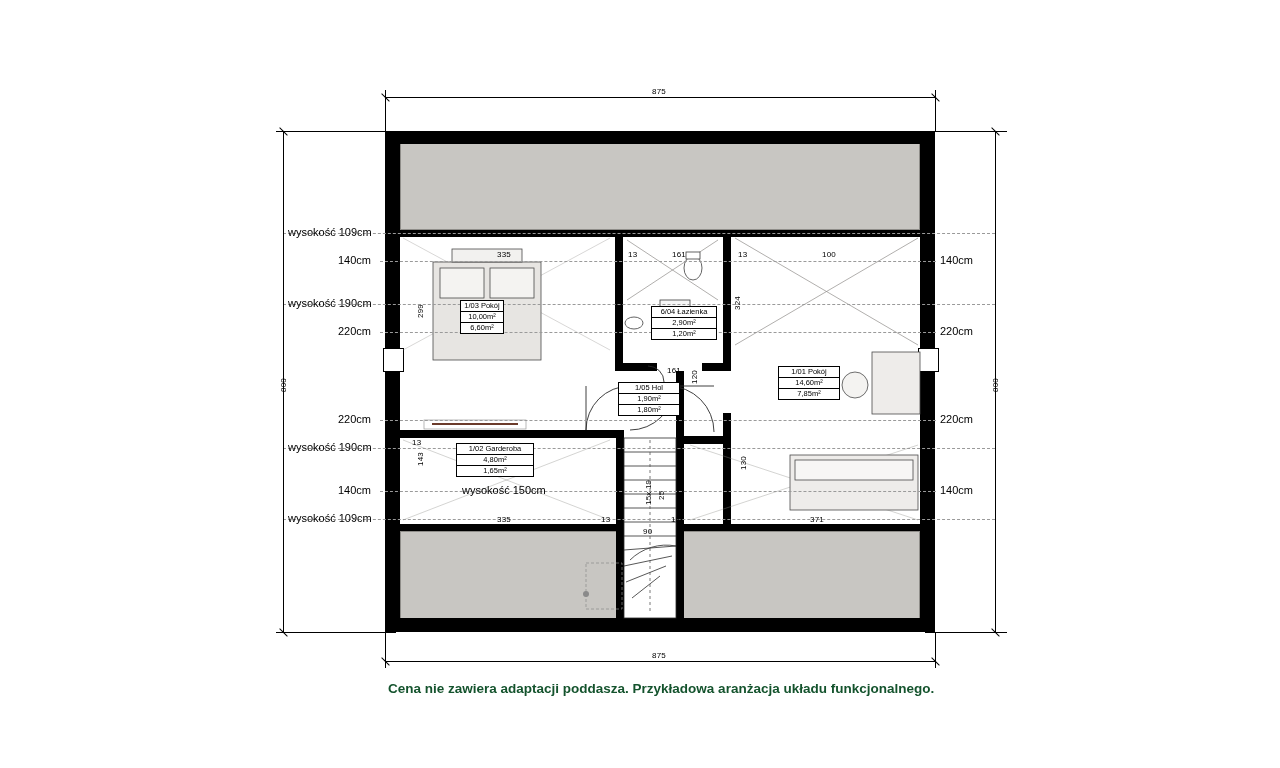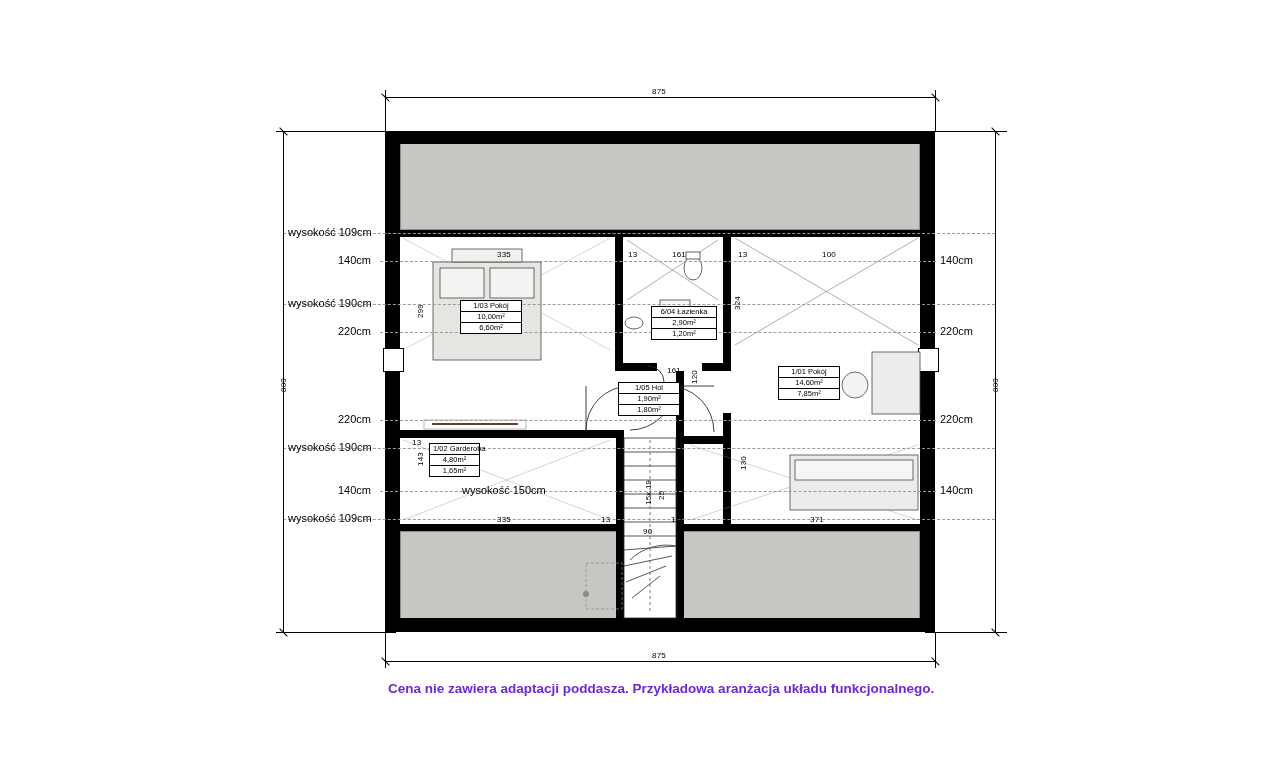--- a/index.html
+++ b/index.html
@@ -82,21 +82,21 @@
     border-bottom: 1px solid #000000;
     padding: 0 3px;
     white-space: nowrap;
   }
   .roomlabel div:last-child { border-bottom: none; }
 
   .caption {
     position: absolute;
     font-size: 13.5px;
     font-weight: bold;
-    color: #6d28d9;
+    color: #14532d;
     white-space: nowrap;
   }
 
   svg.overlay {
     position: absolute;
     left: 0; top: 0;
     width: 1280px; height: 768px;
     pointer-events: none;
   }
 </style>
@@ -277,21 +277,21 @@
   <div class="dimtext vert" style="left:739px; top:470px;">130</div>
   <div class="dimtext" style="left:497px; top:515px;">335</div>
   <div class="dimtext" style="left:601px; top:515px;">13</div>
   <div class="dimtext" style="left:643px; top:527px;">90</div>
   <div class="dimtext" style="left:671px; top:515px;">13</div>
   <div class="dimtext" style="left:810px; top:515px;">371</div>
 
   <div class="dimtext vert" style="left:644px; top:505px; font-size:8px;">15x 19</div>
   <div class="dimtext vert" style="left:657px; top:500px; font-size:8px;">25</div>
 
-  <div class="roomlabel" style="left:460px; top:300px; width:62px;">
+  <div class="roomlabel" style="left:460px; top:300px; width:44px;">
     <div>1/03 Pokój</div>
     <div>10,00m²</div>
     <div>6,60m²</div>
   </div>
 
   <div class="roomlabel" style="left:651px; top:306px; width:66px;">
     <div>6/04 Łazienka</div>
     <div>2,90m²</div>
     <div>1,20m²</div>
   </div>
@@ -301,21 +301,21 @@
     <div>14,60m²</div>
     <div>7,85m²</div>
   </div>
 
   <div class="roomlabel" style="left:618px; top:382px; width:62px;">
     <div>1/05 Hol</div>
     <div>1,90m²</div>
     <div>1,80m²</div>
   </div>
 
-  <div class="roomlabel" style="left:429px; top:443px; width:51px;">
+  <div class="roomlabel" style="left:456px; top:443px; width:78px;">
     <div>1/02 Garderoba</div>
     <div>4,80m²</div>
     <div>1,65m²</div>
   </div>
 
   <div class="caption" style="left:388px; top:681px;">Cena nie zawiera adaptacji poddasza. Przykładowa aranżacja układu funkcjonalnego.</div>
 
 </div>
 
 </body></html>

